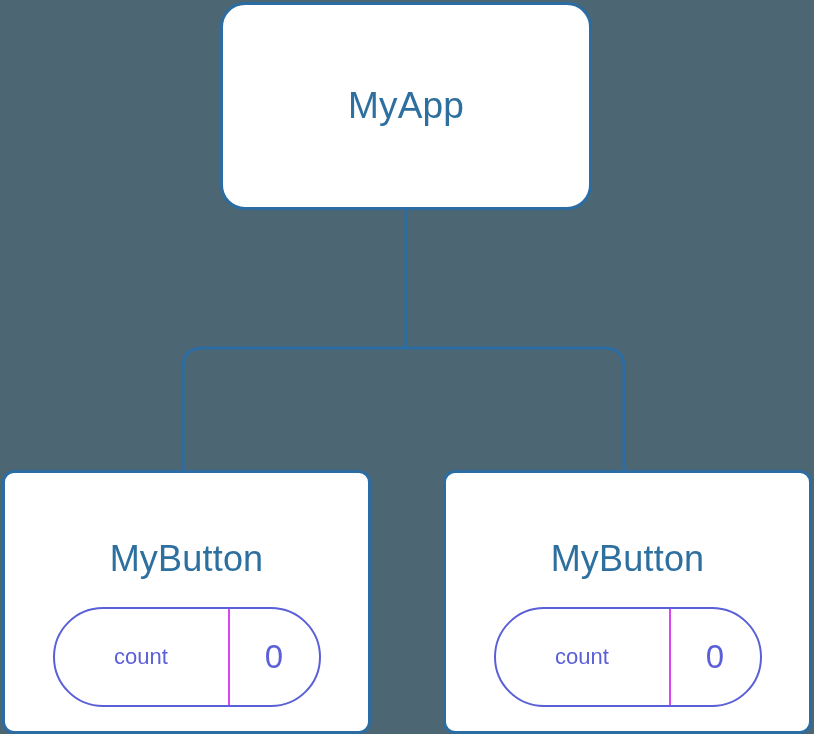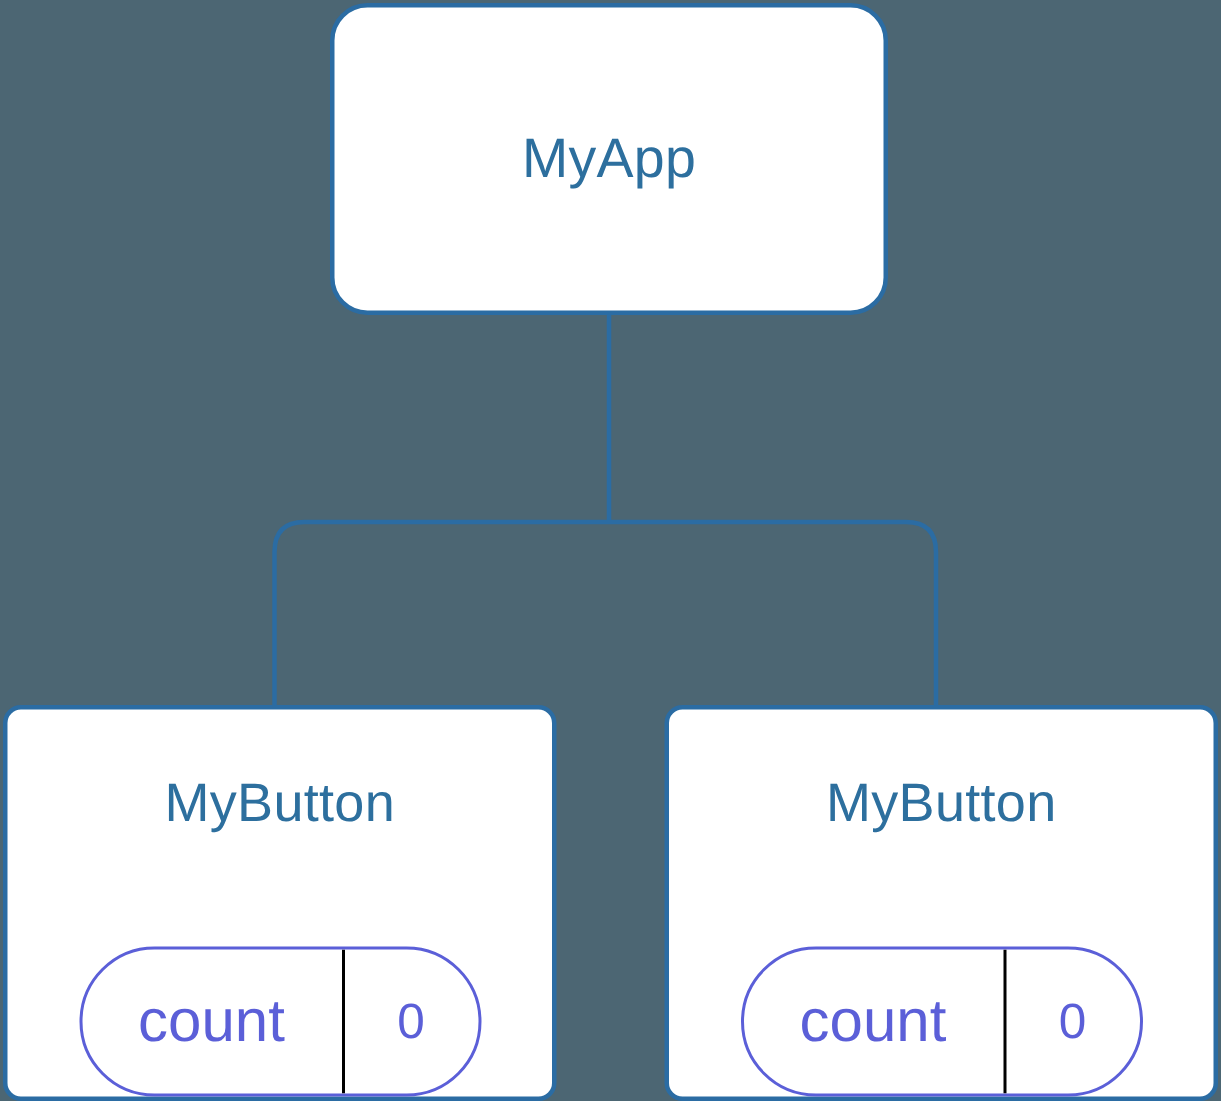--- a/index.html
+++ b/index.html
@@ -50,21 +50,21 @@
     width: 372px;
     height: 208px;
     justify-content: center;
     border-radius: 25px;
   }
 
   .node-child {
     top: 470px;
     width: 369px;
     height: 264px;
-    justify-content: space-between;
+    justify-content: center;
     padding-top: 42px;
   }
 
   .node-child-left  { left: 2px; }
   .node-child-right { left: 443px; }
 
   .node-title {
     color: #2d6f9e;
     font-size: 36px;
     font-weight: 400;
@@ -88,23 +88,23 @@
     align-items: stretch;
     background: transparent;
     overflow: hidden;
   }
 
   .state-key {
     flex: 0 0 175px;
     display: flex;
     align-items: center;
     justify-content: center;
-    border-right: 2px solid #000000;
+    border-right: 2px solid #d946ef;
     color: #5b5fd8;
-    font-size: 40px;
+    font-size: 22px;
     white-space: nowrap;
   }
 
   .state-value {
     flex: 1 1 auto;
     display: flex;
     align-items: center;
     justify-content: center;
     color: #5b5fd8;
     font-size: 33px;

